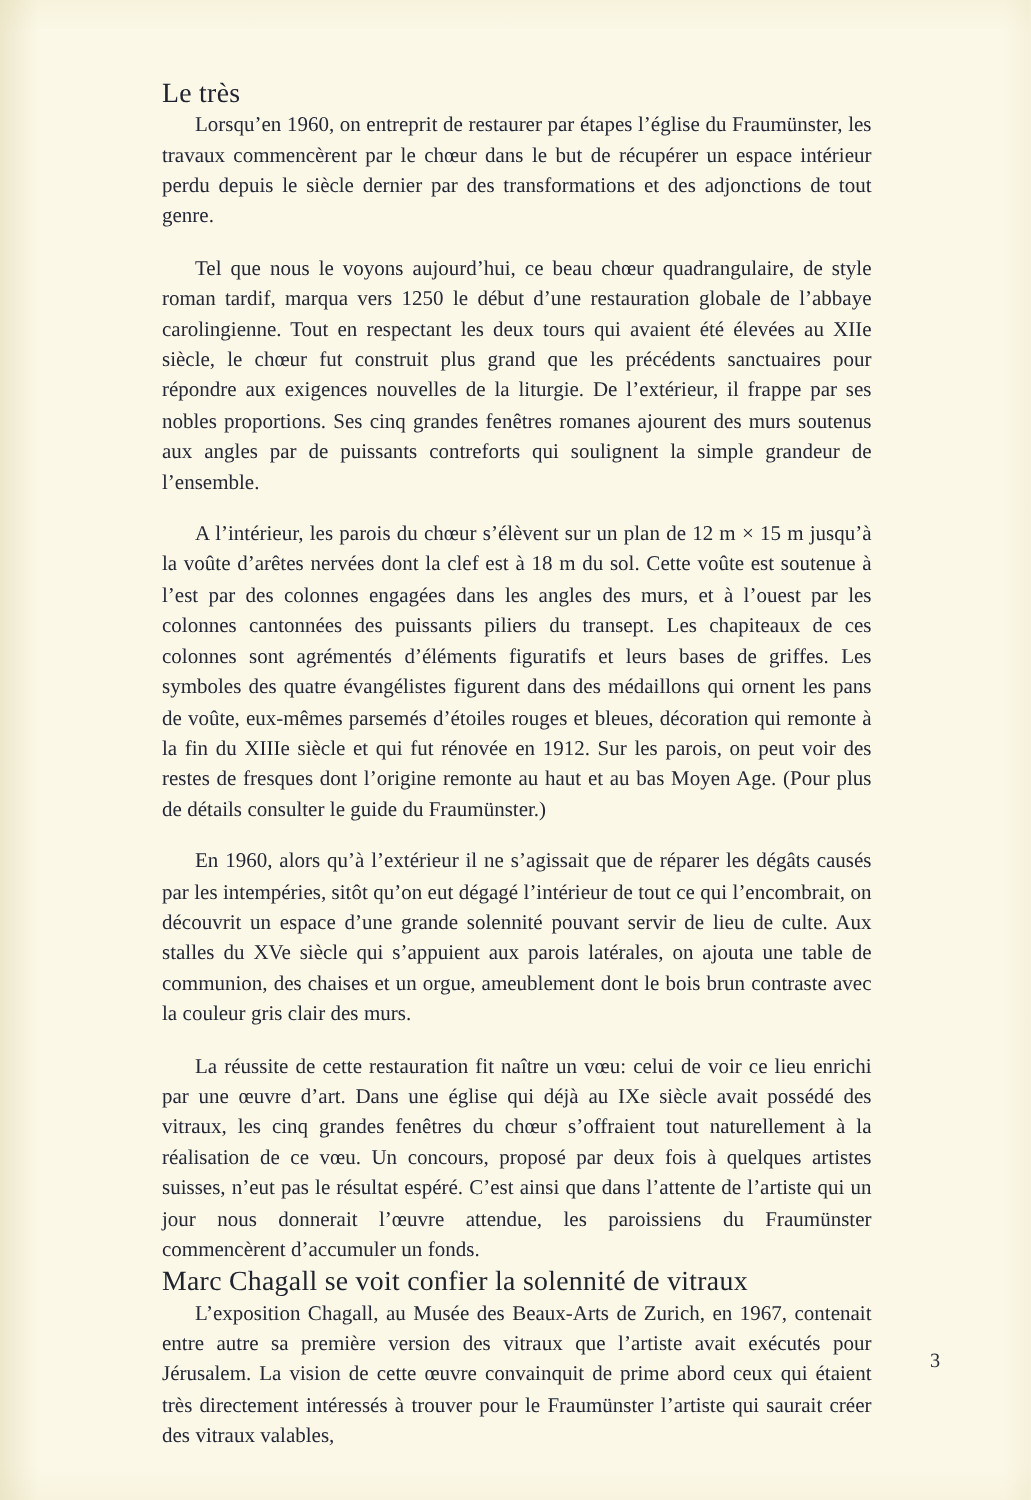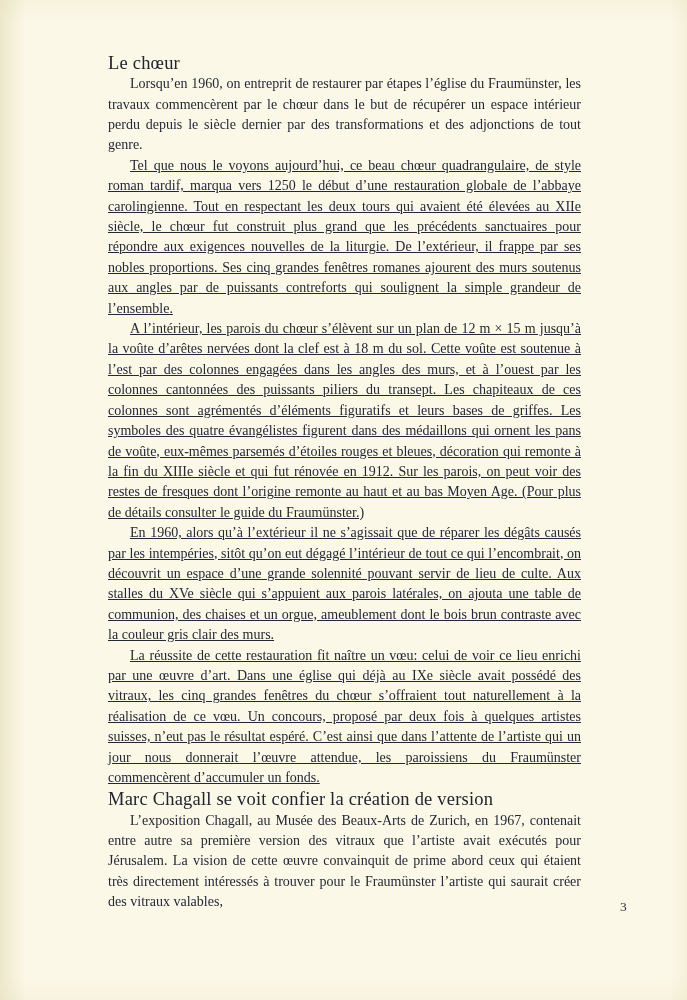--- a/index.html
+++ b/index.html
@@ -59,49 +59,48 @@
     margin: 0;
     font-size: 14px;
     line-height: 20.4px;
     color: #242836;
     text-align: justify;
     text-indent: 22px;
     hyphens: manual;
     word-spacing: 0.1px;
   }
   p.para + p.para {
-    margin-top: 0;
-    text-decoration: underline;
+    margin-top: 14px;
   }
   .page-number {
     position: absolute;
     left: 620px;
     top: 899px;
     width: 30px;
     font-size: 13.5px;
     color: #2a2d38;
     text-align: left;
   }
 </style>
 </head>
 <body>
 
 <div class="page">
   <div class="paper-texture"></div>
 
   <div class="content">
 
-    <h2 class="heading heading-chapter">Le chœur</h2>
+    <h2 class="heading heading-chapter">Le très</h2>
 
     <p class="para">Lorsqu’en 1960, on entreprit de restaurer par étapes l’église du Fraumünster, les travaux commencèrent par le chœur dans le but de récupérer un espace intérieur perdu depuis le siècle dernier par des transformations et des adjonctions de tout genre.</p>
     <p class="para">Tel que nous le voyons aujourd’hui, ce beau chœur quadrangulaire, de style roman tardif, marqua vers 1250 le début d’une restauration globale de l’abbaye carolingienne. Tout en respectant les deux tours qui avaient été élevées au XIIe siècle, le chœur fut construit plus grand que les précédents sanctuaires pour répondre aux exigences nouvelles de la liturgie. De l’extérieur, il frappe par ses nobles proportions. Ses cinq grandes fenêtres romanes ajourent des murs soutenus aux angles par de puissants contreforts qui soulignent la simple grandeur de l’ensemble.</p>
     <p class="para">A l’intérieur, les parois du chœur s’élèvent sur un plan de 12 m × 15 m jusqu’à la voûte d’arêtes nervées dont la clef est à 18 m du sol. Cette voûte est soutenue à l’est par des colonnes engagées dans les angles des murs, et à l’ouest par les colonnes cantonnées des puissants piliers du transept. Les chapiteaux de ces colonnes sont agrémentés d’éléments figuratifs et leurs bases de griffes. Les symboles des quatre évangélistes figurent dans des médaillons qui ornent les pans de voûte, eux-mêmes parsemés d’étoiles rouges et bleues, décoration qui remonte à la fin du XIIIe siècle et qui fut rénovée en 1912. Sur les parois, on peut voir des restes de fresques dont l’origine remonte au haut et au bas Moyen Age. (Pour plus de détails consulter le guide du Fraumünster.)</p>
     <p class="para">En 1960, alors qu’à l’extérieur il ne s’agissait que de réparer les dégâts causés par les intempéries, sitôt qu’on eut dégagé l’intérieur de tout ce qui l’encombrait, on découvrit un espace d’une grande solennité pouvant servir de lieu de culte. Aux stalles du XVe siècle qui s’appuient aux parois latérales, on ajouta une table de communion, des chaises et un orgue, ameublement dont le bois brun contraste avec la couleur gris clair des murs.</p>
     <p class="para">La réussite de cette restauration fit naître un vœu: celui de voir ce lieu enrichi par une œuvre d’art. Dans une église qui déjà au IXe siècle avait possédé des vitraux, les cinq grandes fenêtres du chœur s’offraient tout naturellement à la réalisation de ce vœu. Un concours, proposé par deux fois à quelques artistes suisses, n’eut pas le résultat espéré. C’est ainsi que dans l’attente de l’artiste qui un jour nous donnerait l’œuvre attendue, les paroissiens du Fraumünster commencèrent d’accumuler un fonds.</p>
 
-    <h2 class="heading heading-section">Marc Chagall se voit confier la création de version</h2>
+    <h2 class="heading heading-section">Marc Chagall se voit confier la solennité de vitraux</h2>
 
     <p class="para">L’exposition Chagall, au Musée des Beaux-Arts de Zurich, en 1967, contenait entre autre sa première version des vitraux que l’artiste avait exécutés pour Jérusalem. La vision de cette œuvre convainquit de prime abord ceux qui étaient très directement intéressés à trouver pour le Fraumünster l’artiste qui saurait créer des vitraux valables,</p>
 
   </div>
 
   <div class="page-number">3</div>
 </div>
 
 </body></html>

